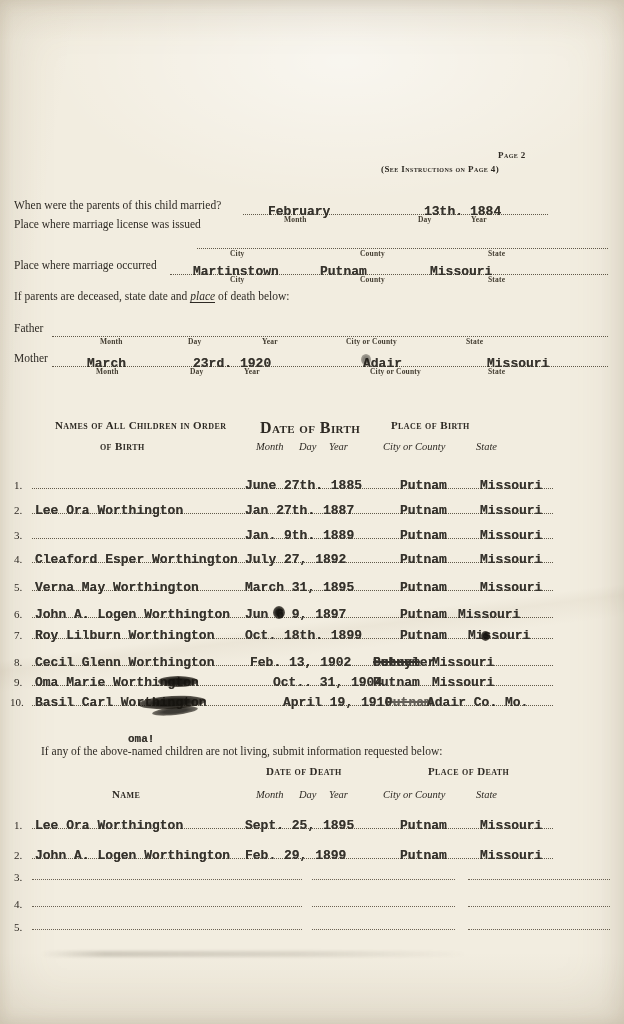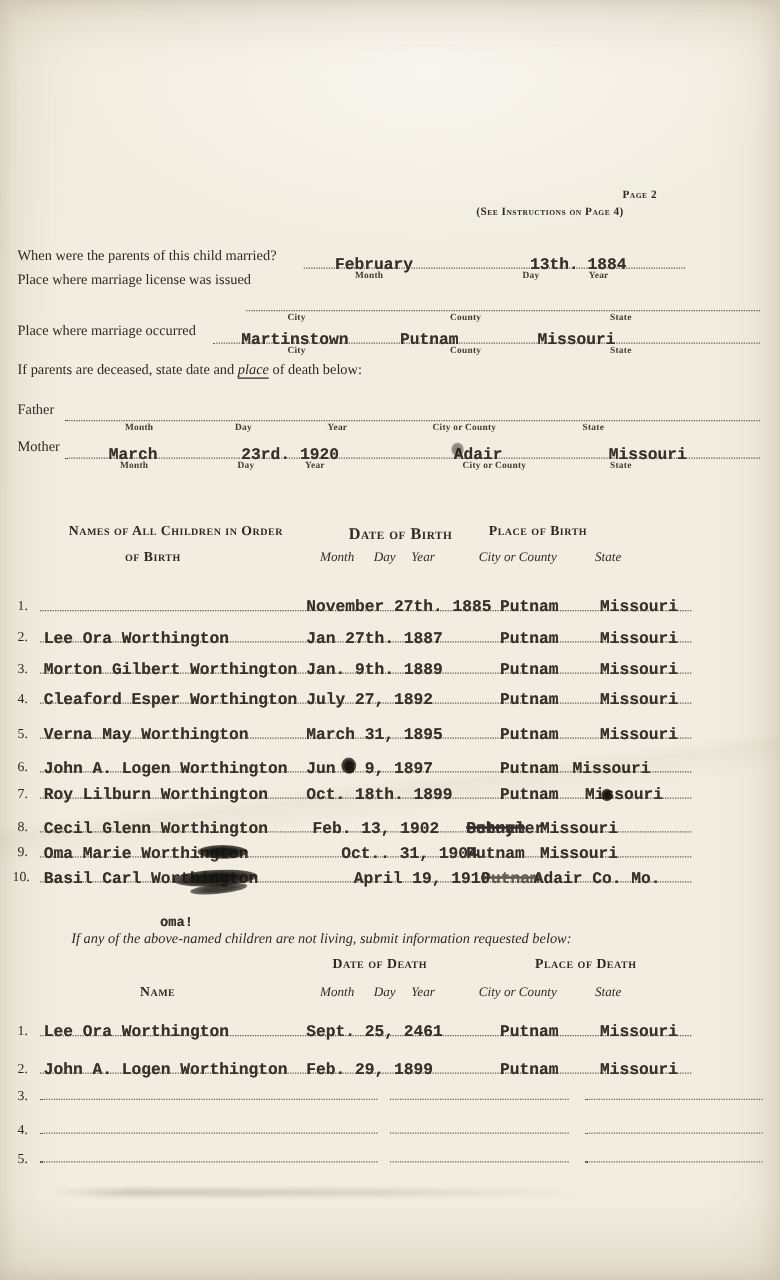--- a/index.html
+++ b/index.html
@@ -101,45 +101,44 @@
   </div>
   <span class="abs sub" style="left:96px;top:367px;">Month</span>
   <span class="abs sub" style="left:190px;top:367px;">Day</span>
   <span class="abs sub" style="left:244px;top:367px;">Year</span>
   <span class="abs sub" style="left:370px;top:367px;">City or County</span>
   <span class="abs sub" style="left:488px;top:367px;">State</span>
   <div class="blot" style="left:361px;top:354px;width:10px;height:11px;opacity:.5;"></div>
 
 
   <span class="abs sc" style="left:55px;top:419px;font-size:11px;">Names of All Children in Order</span>
-  <span class="abs sc" style="left:279px;top:419px;font-size:13px;">Date of Birth</span>
+  <span class="abs sc" style="left:260px;top:419px;font-size:16px;">Date of Birth</span>
   <span class="abs sc" style="left:391px;top:419px;font-size:11px;">Place of Birth</span>
   <span class="abs sc" style="left:100px;top:440px;font-size:11px;">of Birth</span>
   <span class="abs it" style="left:256px;top:441px;">Month</span>
   <span class="abs it" style="left:299px;top:441px;">Day</span>
   <span class="abs it" style="left:329px;top:441px;">Year</span>
   <span class="abs it" style="left:383px;top:441px;">City or County</span>
   <span class="abs it" style="left:476px;top:441px;">State</span>
 
   <div class="brow r1" style="top:468px;">
     <span class="num">1.</span>
-    <span class="typed date">November 27th. 1885</span>
+    <span class="typed date">June 27th. 1885</span>
     <span class="typed place">Putnam</span>
     <span class="typed state">Missouri</span>
   </div>
   <div class="brow r2" style="top:493px;">
     <span class="num">2.</span>
     <span class="typed name">Lee Ora Worthington</span>
     <span class="typed date">Jan 27th. 1887</span>
     <span class="typed place">Putnam</span>
     <span class="typed state">Missouri</span>
   </div>
   <div class="brow r3" style="top:518px;">
     <span class="num">3.</span>
-    <span class="typed name">Morton Gilbert Worthington</span>
     <span class="typed date">Jan. 9th. 1889</span>
     <span class="typed place">Putnam</span>
     <span class="typed state">Missouri</span>
   </div>
   <div class="brow r4" style="top:542px;">
     <span class="num">4.</span>
     <span class="typed name">Cleaford Esper Worthington</span>
     <span class="typed date">July 27, 1892</span>
     <span class="typed place">Putnam</span>
     <span class="typed state">Missouri</span>
@@ -187,35 +186,35 @@
     <span class="num">10.</span>
     <span class="typed name">Basil Carl Worthington</span>
     <span class="typed date">April 19, 1910</span>
     <span class="typed place struck faded">Putnam</span>
     <span class="typed state">Adair Co. Mo.</span>
   </div>
   <div class="blot" style="left:138px;top:696px;width:68px;height:13px;transform:rotate(-3deg);"></div>
   <div class="blot" style="left:152px;top:707px;width:46px;height:8px;transform:rotate(-6deg);opacity:.85;"></div>
 
   <span class="abs typed" style="left:128px;top:733px;font-size:11px;">oma!</span>
-  <span class="abs flabel" style="left:57px;top:745px;font-style:italic;">If any of the above-named children are not living, submit information requested below:</span>
+  <span class="abs flabel" style="left:41px;top:745px;">If any of the above-named children are not living, submit information requested below:</span>
 
   <span class="abs sc" style="left:266px;top:765px;font-size:11px;">Date of Death</span>
   <span class="abs sc" style="left:391px;top:765px;font-size:11px;margin-left:37px;">Place of Death</span>
   <span class="abs sc" style="left:112px;top:788px;font-size:11px;">Name</span>
   <span class="abs it" style="left:256px;top:789px;">Month</span>
   <span class="abs it" style="left:299px;top:789px;">Day</span>
   <span class="abs it" style="left:329px;top:789px;">Year</span>
   <span class="abs it" style="left:383px;top:789px;">City or County</span>
   <span class="abs it" style="left:476px;top:789px;">State</span>
 
   <div class="drow" style="top:808px;">
     <span class="num">1.</span>
     <span class="typed name">Lee Ora Worthington</span>
-    <span class="typed date">Sept. 25, 2461</span>
+    <span class="typed date">Sept. 25, 1895</span>
     <span class="typed place">Putnam</span>
     <span class="typed state">Missouri</span>
   </div>
   <div class="drow" style="top:838px;">
     <span class="num">2.</span>
     <span class="typed name">John A. Logen Worthington</span>
     <span class="typed date">Feb. 29, 1899</span>
     <span class="typed place">Putnam</span>
     <span class="typed state">Missouri</span>
   </div>

